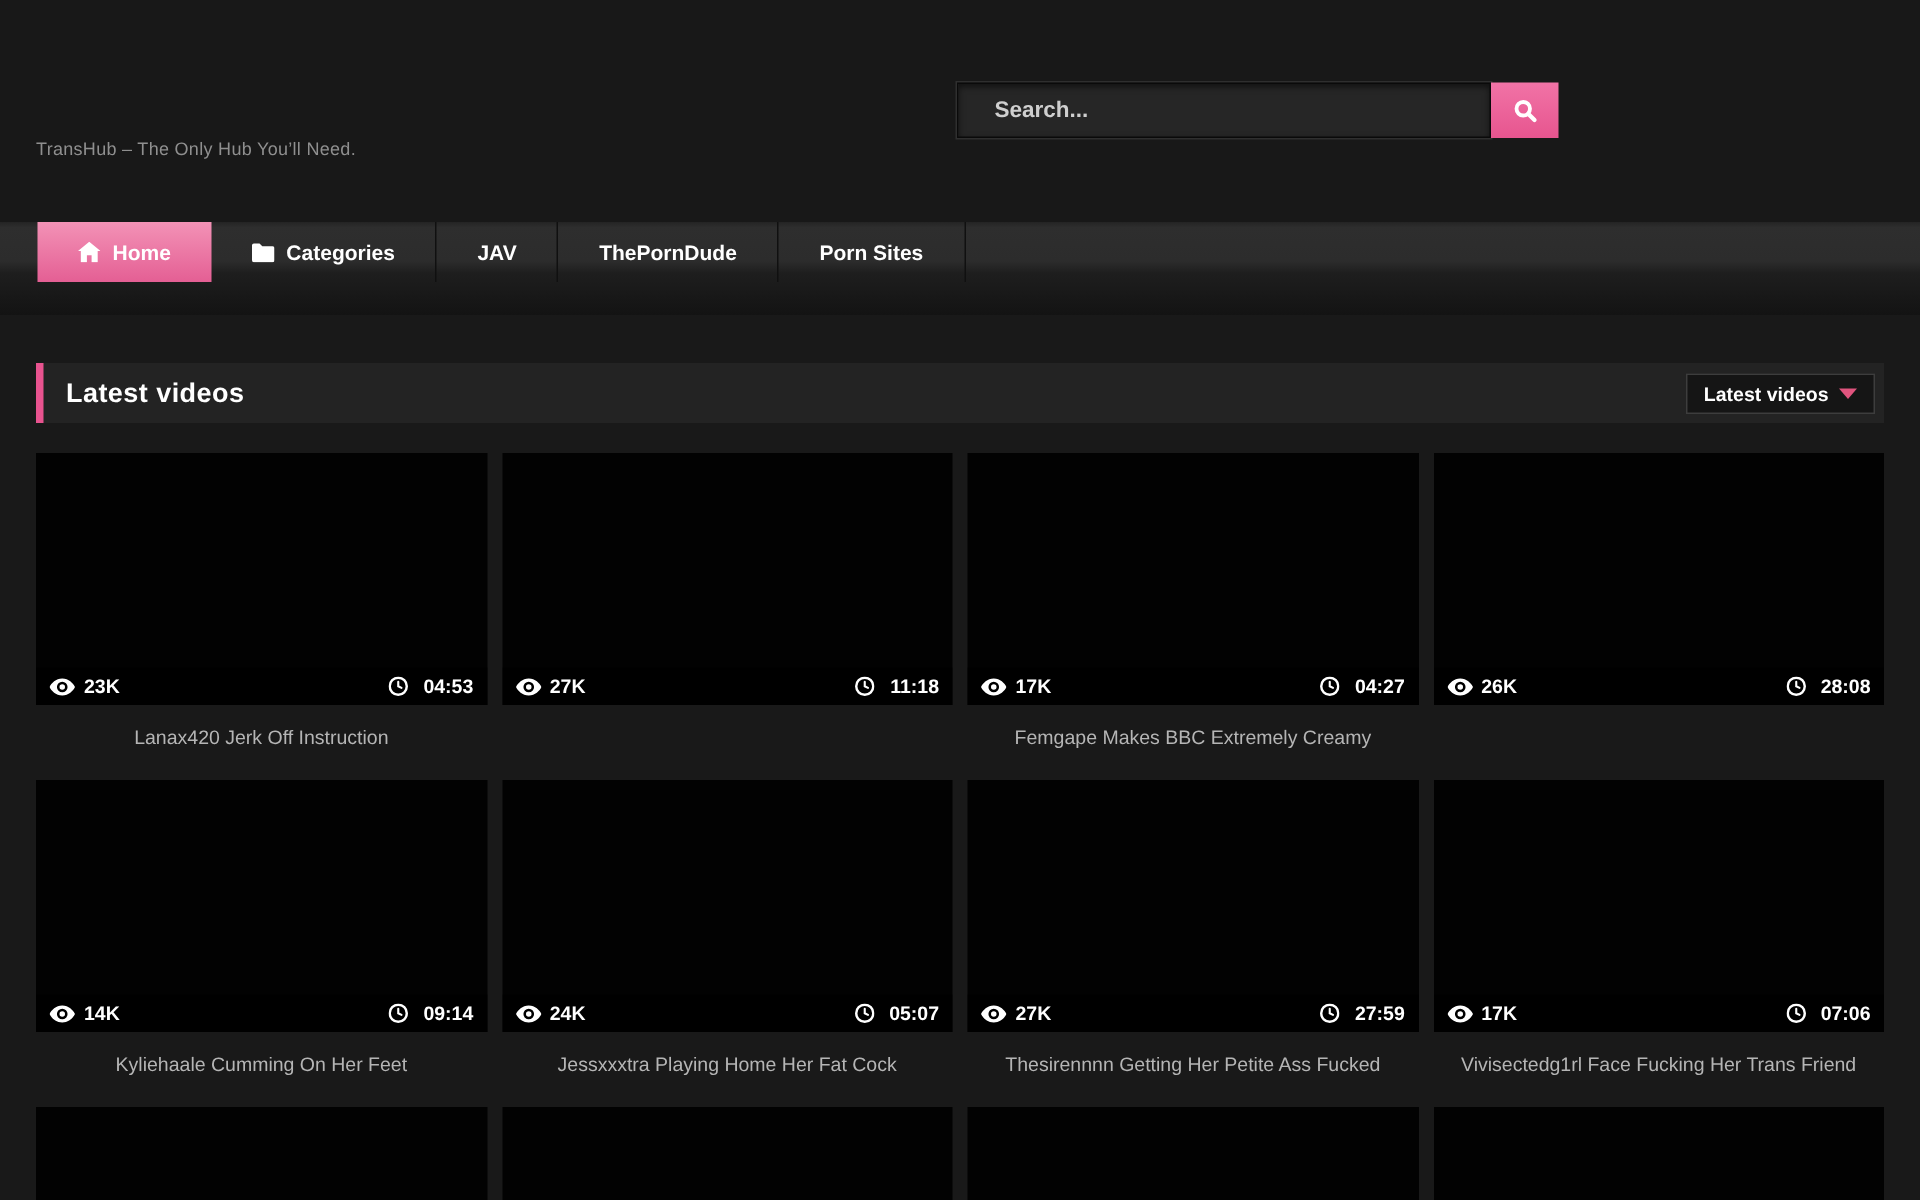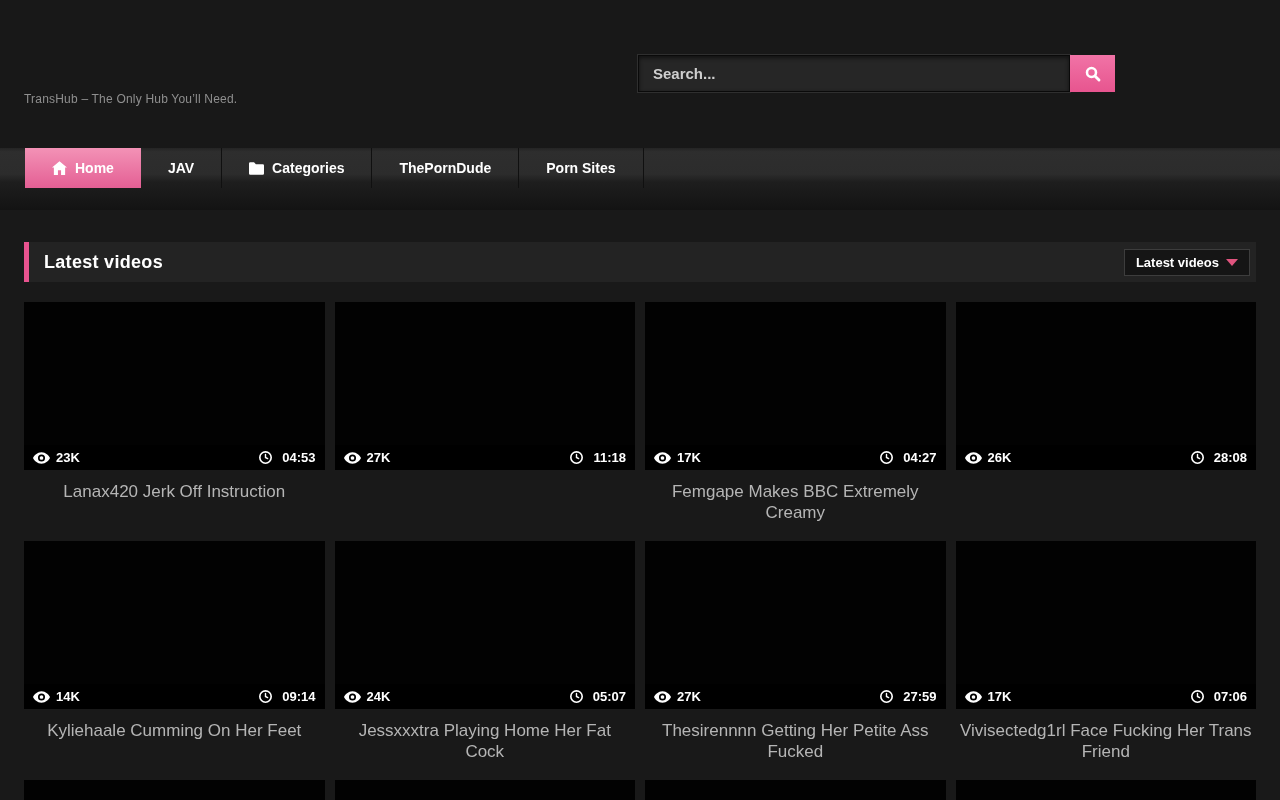--- a/index.html
+++ b/index.html
@@ -10,25 +10,25 @@
     color: #fff;
   }
 
   
   .header { position: relative; height: 148px; background: #181818; }
   .search-wrap {
     position: absolute; left: 638px; top: 55px;
     display: flex; height: 37px;
   }
   .search-input {
-    width: 432px; height: 37px;
+    width: 356px; height: 37px;
     background: #262626; border: 1px solid #0a0a0a;
     box-shadow: inset 0 2px 4px rgba(0,0,0,.55), 0 0 0 1px #2f2f2f;
     color: #e6e6e6; font-size: 15px; font-weight: bold;
-    padding: 0 14px; outline: none;
+    padding: 0 24px; outline: none;
     font-family: "Liberation Sans", sans-serif;
   }
   .search-input::placeholder { color: #cfcfcf; opacity: 1; }
   .search-btn {
     width: 45px; height: 37px; border: none; cursor: pointer;
     background: linear-gradient(180deg, #f173a6 0%, #e7558f 100%);
     display: flex; align-items: center; justify-content: center;
   }
   .site-title {
     position: absolute; left: 24px; top: 92px;
@@ -87,21 +87,21 @@
   .thumb-stats {
     position: absolute; left: 0; right: 0; bottom: 0;
     display: flex; align-items: center; justify-content: space-between;
     padding: 5px 9px; background: rgba(0,0,0,.55);
     font-size: 13px; font-weight: bold; color: #fff; margin-top: 48px;
   }
   .stat { display: flex; align-items: center; gap: 6px; }
   .stat.duration { gap: 10px; }
   .card-title {
     padding: 11px 4px 4px 4px; text-align: center;
-    color: #b5b5b5; font-size: 17px; line-height: 21px;
+    color: #b5b5b5; font-size: 13px; line-height: 21px;
   }
   svg { display: block; }
 </style>
 </head>
 <body>
 
 <div class="header">
   <div class="search-wrap">
     <input class="search-input" type="text" placeholder="Search..." style="">
     <button class="search-btn">
@@ -119,31 +119,31 @@
 <div class="nav">
   <div class="nav-item active">
     <span class="nav-icon">
       <svg width="15" height="14" viewBox="0 0 24 22">
         <path d="M12 0 L24 10 L21 10 L21 22 L14.5 22 L14.5 14.5 L9.5 14.5 L9.5 22 L3 22 L3 10 L0 10 Z" fill="#fff"></path>
       </svg>
     </span>
     <span>Home</span>
   </div>
   <div class="nav-item">
-    <span>JAV</span>
-  </div>
-  <div class="nav-item">
     <span class="nav-icon">
       <svg width="15" height="13" viewBox="0 0 24 20">
         <path d="M0 2 Q0 0 2 0 L8 0 L11 3 L22 3 Q24 3 24 5 L24 18 Q24 20 22 20 L2 20 Q0 20 0 18 Z" fill="#fff"></path>
       </svg>
     </span>
     <span>Categories</span>
   </div>
   <div class="nav-item">
+    <span>JAV</span>
+  </div>
+  <div class="nav-item">
     <span>ThePornDude</span>
   </div>
   <div class="nav-item">
     <span>Porn Sites</span>
   </div>
 </div>
 
 <div class="main">
 
   <div class="section-bar">

